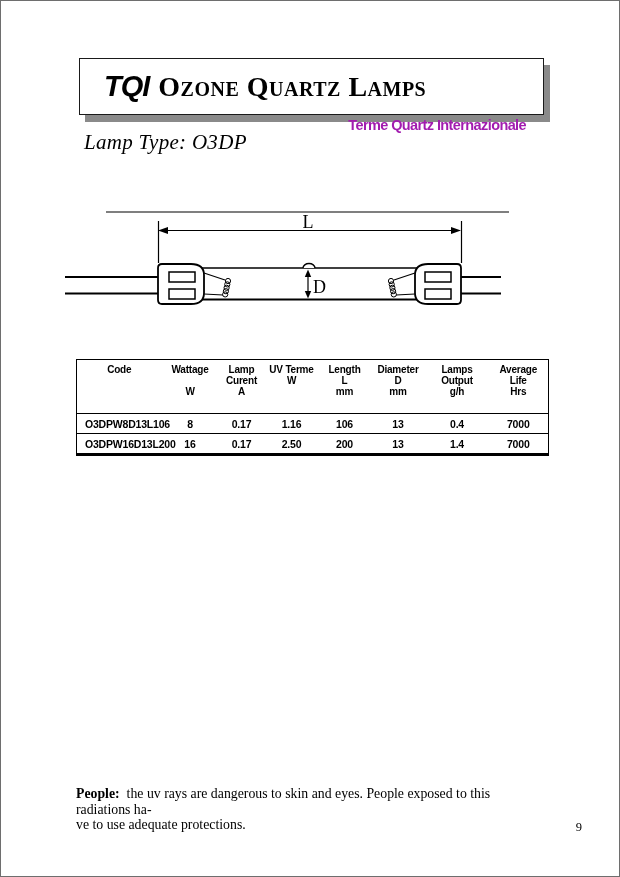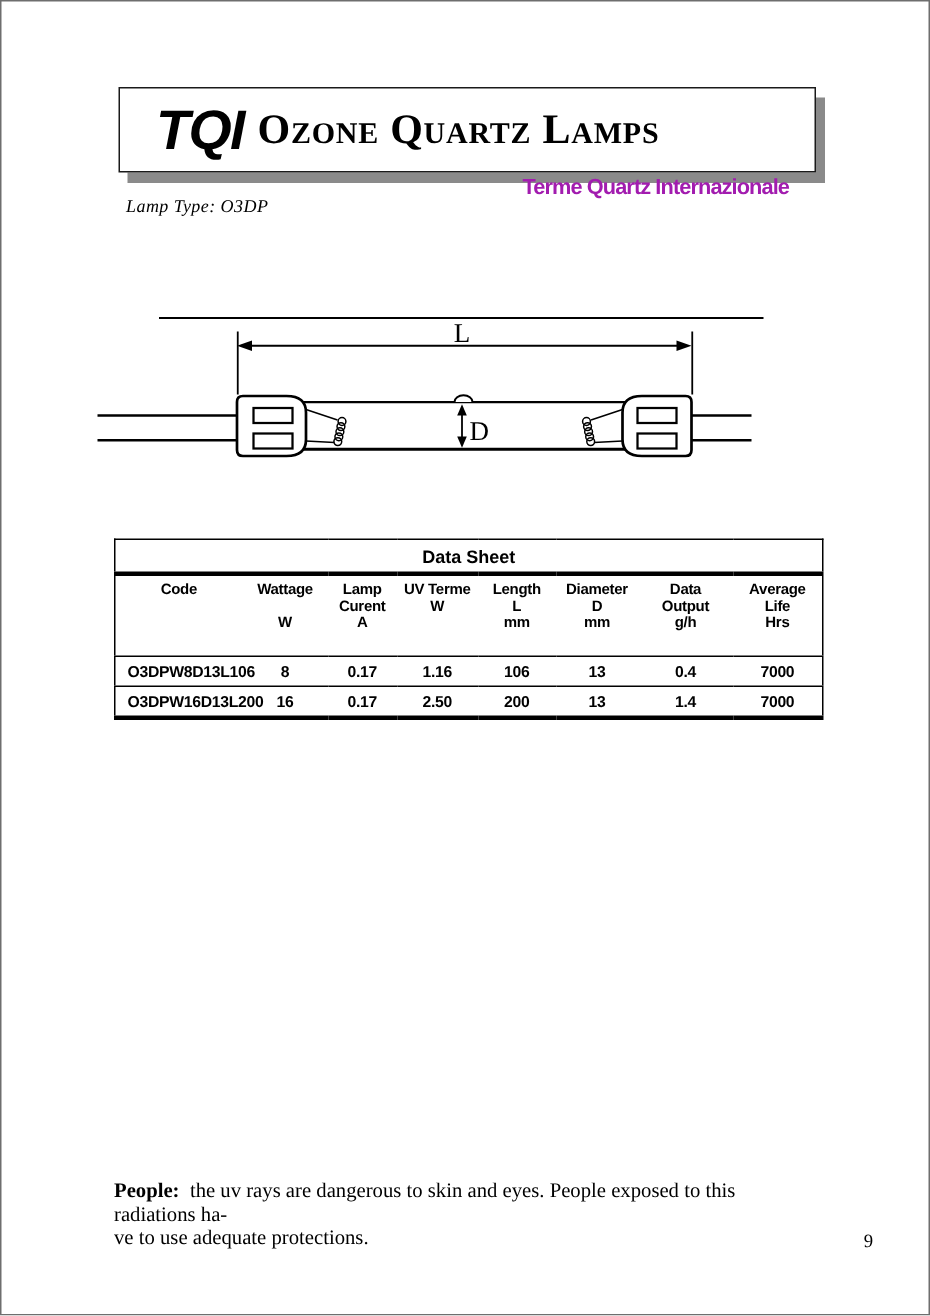--- a/index.html
+++ b/index.html
@@ -10,34 +10,34 @@
   }
   
   .logo-box{
     position:absolute;left:78px;top:57px;width:465px;height:57px;
     background:#fff;border:1px solid #1a1a1a;box-sizing:border-box;
     box-shadow:6px 7px 0 #8a8a8a;
     display:flex;align-items:center;padding-left:24px;
   }
   .logo-tqi{
     font-family:"Liberation Sans",sans-serif;font-weight:bold;font-style:italic;
-    font-size:37px;letter-spacing:-1px;margin-right:9px;
+    font-size:29px;letter-spacing:-1px;margin-right:9px;
   }
   .logo-rest{
     font-family:"Liberation Serif",serif;font-weight:bold;
     font-variant:small-caps;font-size:28px;letter-spacing:0.5px;text-align:center;
   }
   .tagline{
     position:absolute;top:116px;right:93px;
     font-family:"Liberation Sans",sans-serif;font-weight:bold;
     font-size:14.5px;letter-spacing:-0.6px;color:#a21caf;white-space:nowrap;
   }
   .lamp-type{
     position:absolute;left:83px;top:129px;
-    font-style:italic;font-size:12px;letter-spacing:0.3px;
+    font-style:italic;font-size:21px;letter-spacing:0.3px;
   }
   
   .diagram{position:absolute;left:60px;top:205px;}
   .diagram line,.diagram path,.diagram rect,.diagram circle{stroke:#000;}
   .diagram text{font-family:"Liberation Serif",serif;fill:#000;}
   
   .datasheet{
     position:absolute;left:75px;top:358px;width:472px;
     border-collapse:collapse;table-layout:fixed;
     font-family:"Liberation Sans",sans-serif;font-weight:bold;
@@ -134,23 +134,20 @@
       <col style="width:85px">
         <col style="width:57px">
         <col style="width:46px">
         <col style="width:54px">
       <col style="width:52px">
         <col style="width:55px">
         <col style="width:63px">
         <col style="width:60px">
     </colgroup>
     <tbody>
-        <tr class="ds-title">
-      <td colspan="8">Data Sheet</td>
-    </tr>
     <tr class="ds-head">
       <td>
             <span class="hl">Code</span>
             <span class="hl"></span>
             <span class="hl"></span>
           </td>
       <td>
             <span class="hl">Wattage</span>
             <span class="hl"></span>
             <span class="hl">W</span>
@@ -169,21 +166,21 @@
             <span class="hl">Length</span>
             <span class="hl">L</span>
             <span class="hl">mm</span>
           </td>
       <td>
             <span class="hl">Diameter</span>
             <span class="hl">D</span>
             <span class="hl">mm</span>
           </td>
       <td>
-            <span class="hl">Data</span>
+            <span class="hl">Lamps</span>
             <span class="hl">Output</span>
             <span class="hl">g/h</span>
           </td>
       <td>
             <span class="hl">Average</span>
             <span class="hl">Life</span>
             <span class="hl">Hrs</span>
           </td>
     </tr>
     <tr class="ds-row">

